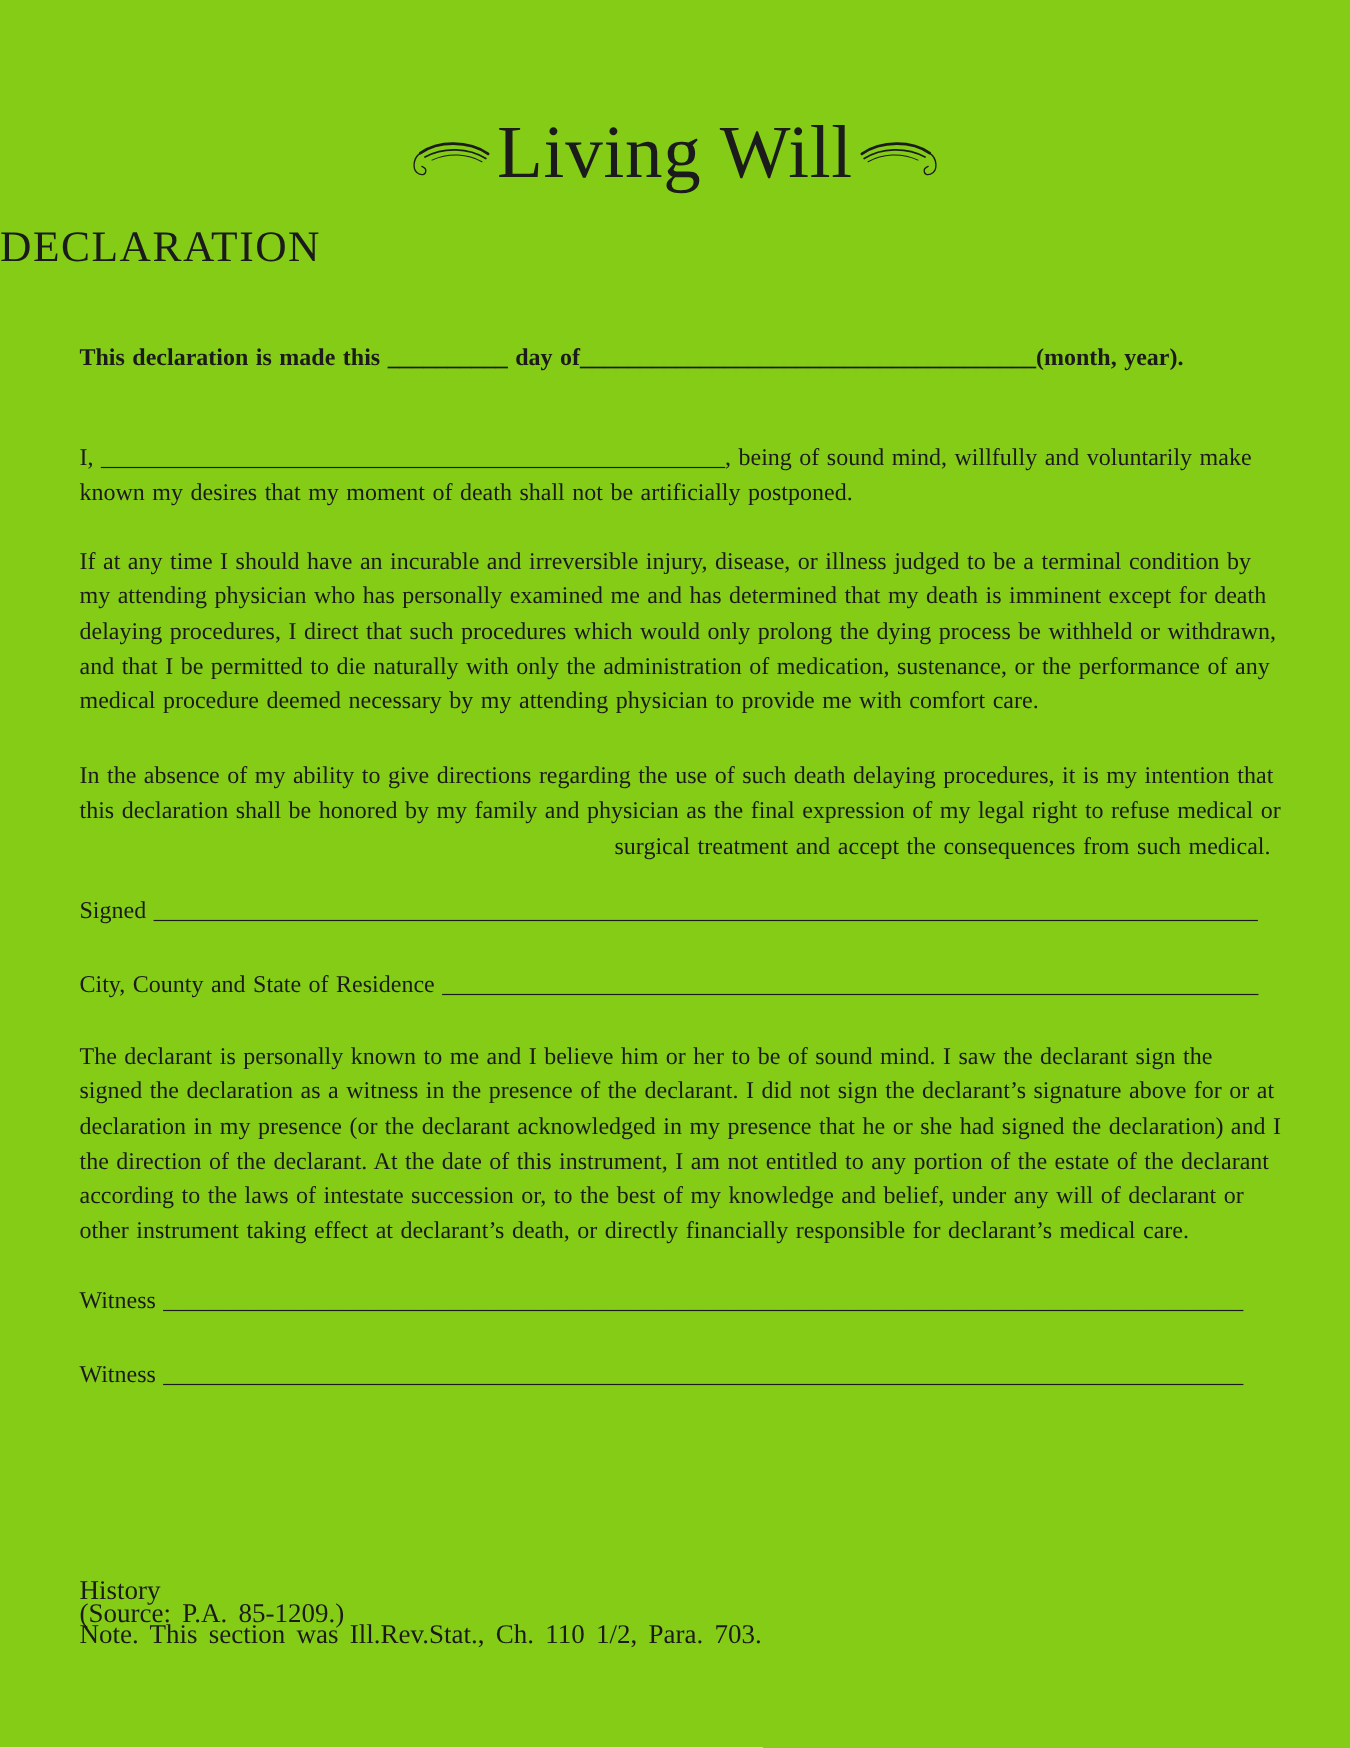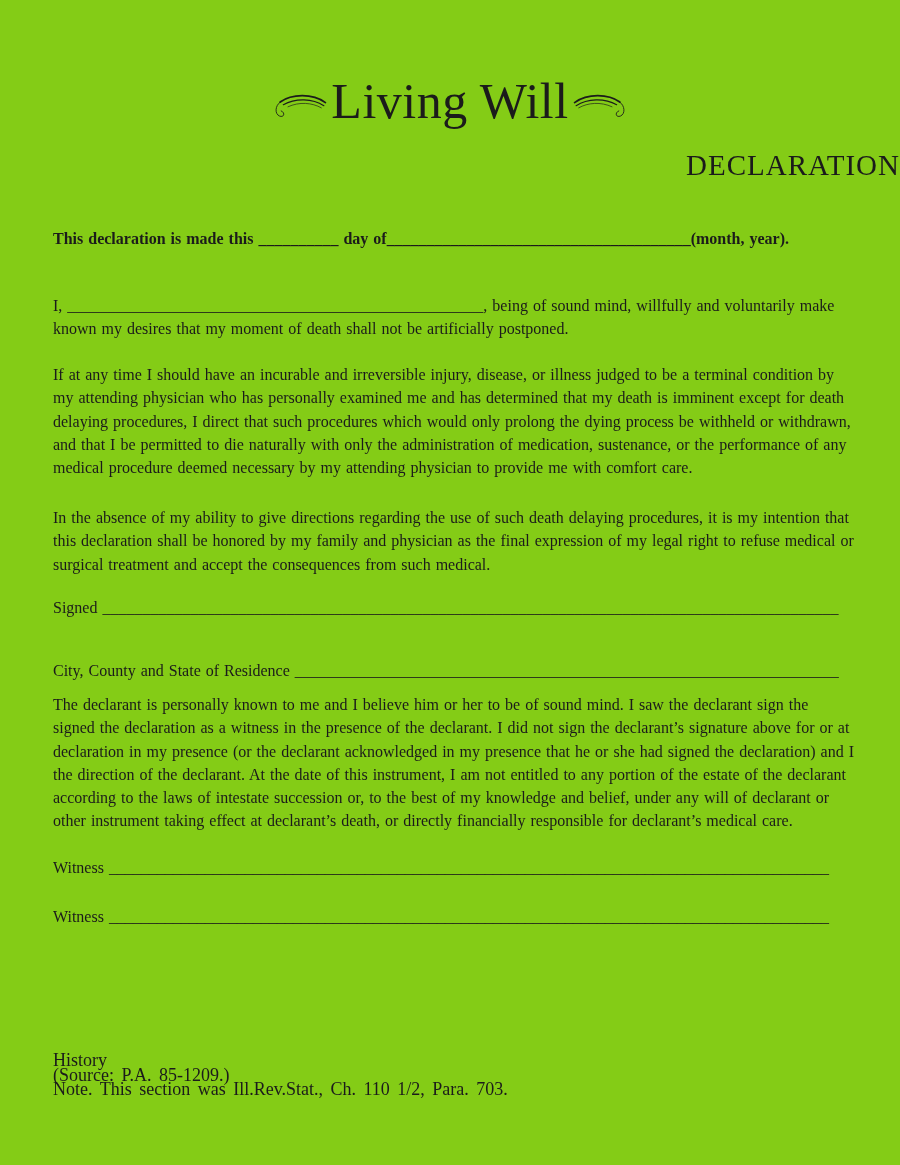--- a/index.html
+++ b/index.html
@@ -27,43 +27,43 @@
     font-weight: normal;
     letter-spacing: 0.5px;
     white-space: nowrap;
   }
   .flourish { display: inline-block; margin-top: 16px; }
   .flourish svg { display: block; }
   .subtitle {
     position: absolute;
     top: 148px; left: 0; right: 0;
     margin: 0;
-    text-align: right;
+    text-align: left;
     font-size: 29px;
     line-height: 34px;
     font-weight: normal;
     letter-spacing: 1px;
     white-space: nowrap;
   }
   
   .para {
     position: absolute;
     left: 53px;
     width: 794px;
     font-size: 16px;
     line-height: 23.3px;
     word-spacing: 1px;
   }
   .ln { white-space: nowrap; }
   #p-date      { top: 227px; font-weight: bold; }
   #p-declarant { top: 294px; }
   #p-terminal  { top: 363px; }
-  #p-absence   { top: 506px; }
+  #p-absence   { top: 506px; text-align: right; }
   #p-signed    { top: 596px; }
-  #p-residence { top: 659px; }
+  #p-residence { top: 645px; }
   #p-witness   { top: 693px; }
   #p-witness1  { top: 856px; }
   #p-witness2  { top: 905px; }
   #p-footer {
     top: 1053px;
     font-size: 18px;
     line-height: 14.7px;
     word-spacing: 3px;
   }
 </style>

